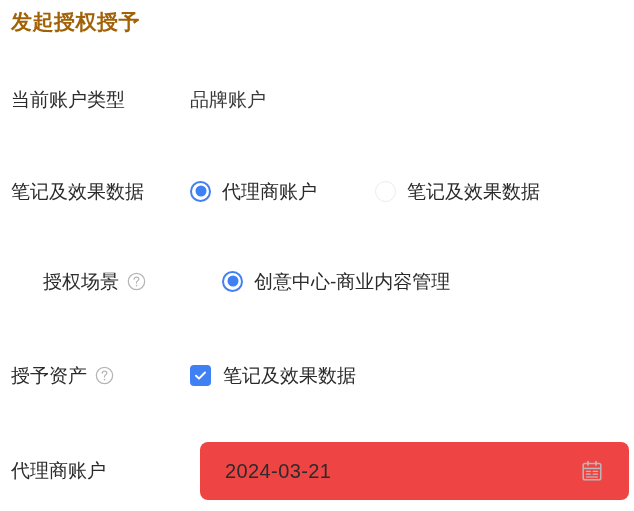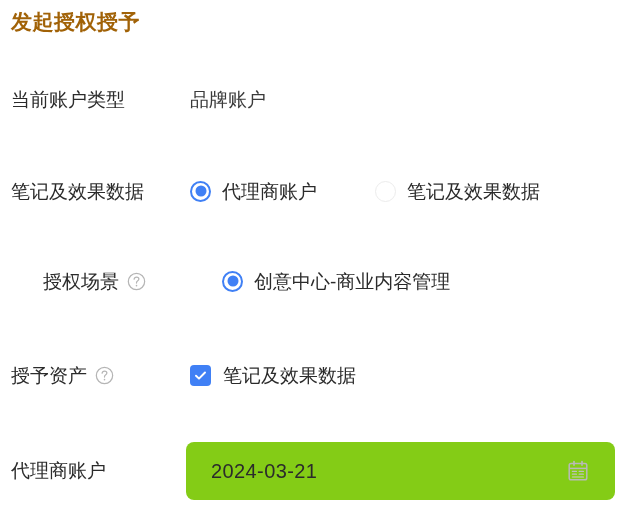--- a/index.html
+++ b/index.html
@@ -153,25 +153,25 @@
   .checkbox-mark svg { display: block; }
   .checkbox-label {
     margin-left: 12px;
     font-size: 19px;
     color: #2b2b2b;
   }
 
   
   .date-input {
     position: absolute;
-    left: 186px;
+    left: 200px;
     top: 0;
     width: 429px;
     height: 58px;
-    background: #84cc16;
+    background: #ef4444;
     border-radius: 8px;
     display: flex;
     align-items: center;
     box-sizing: border-box;
     padding: 0 14px 0 25px;
   }
   .date-text {
     font-size: 20px;
     color: #2b2b2b;
     flex: 1;

